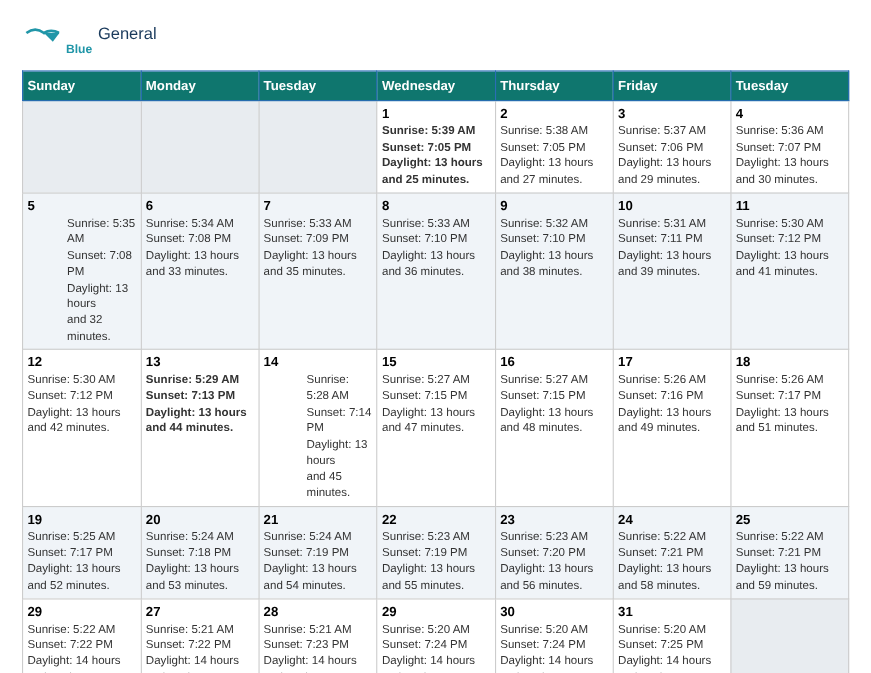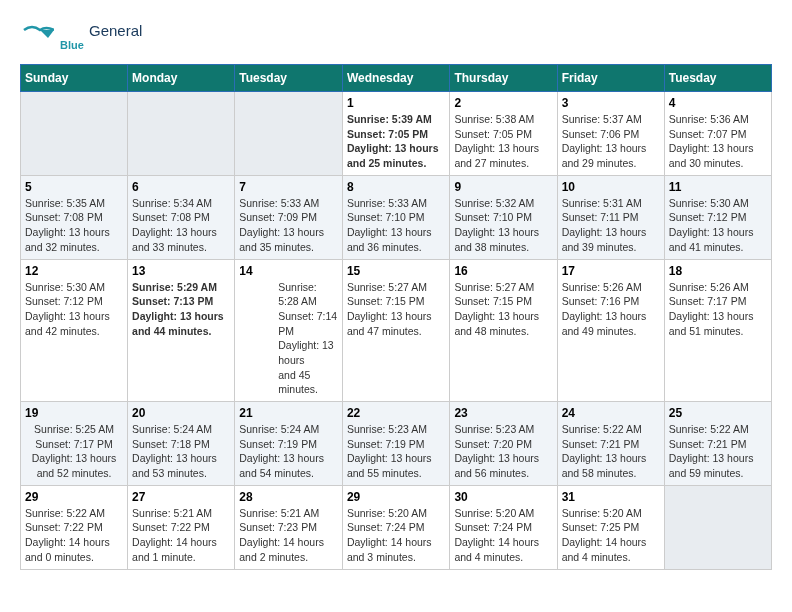--- a/index.html
+++ b/index.html
@@ -140,21 +140,21 @@
           <div class="day-num">4</div>
           <div class="day-info" style="white-space: pre-line;">Sunrise: 5:36 AM
 Sunset: 7:07 PM
 Daylight: 13 hours
 and 30 minutes.</div>
         </td>
       </tr>
       <tr>
         <td>
           <div class="day-num">5</div>
-          <div class="day-info" style="white-space: pre-line;">Sunrise: 5:35 AM
+          <div class="day-info" style="white-space: pre-line; margin-left: 36px;">Sunrise: 5:35 AM
 Sunset: 7:08 PM
 Daylight: 13 hours
 and 32 minutes.</div>
         </td>
         <td>
           <div class="day-num">6</div>
           <div class="day-info" style="white-space: pre-line;">Sunrise: 5:34 AM
 Sunset: 7:08 PM
 Daylight: 13 hours
 and 33 minutes.</div>
@@ -242,21 +242,21 @@
           <div class="day-num">18</div>
           <div class="day-info" style="white-space: pre-line;">Sunrise: 5:26 AM
 Sunset: 7:17 PM
 Daylight: 13 hours
 and 51 minutes.</div>
         </td>
       </tr>
       <tr>
         <td>
           <div class="day-num">19</div>
-          <div class="day-info" style="white-space: pre-line; text-align: center;">Sunrise: 5:25 AM
+          <div class="day-info" style="white-space: pre-line;">Sunrise: 5:25 AM
 Sunset: 7:17 PM
 Daylight: 13 hours
 and 52 minutes.</div>
         </td>
         <td>
           <div class="day-num">20</div>
           <div class="day-info" style="white-space: pre-line;">Sunrise: 5:24 AM
 Sunset: 7:18 PM
 Daylight: 13 hours
 and 53 minutes.</div>

